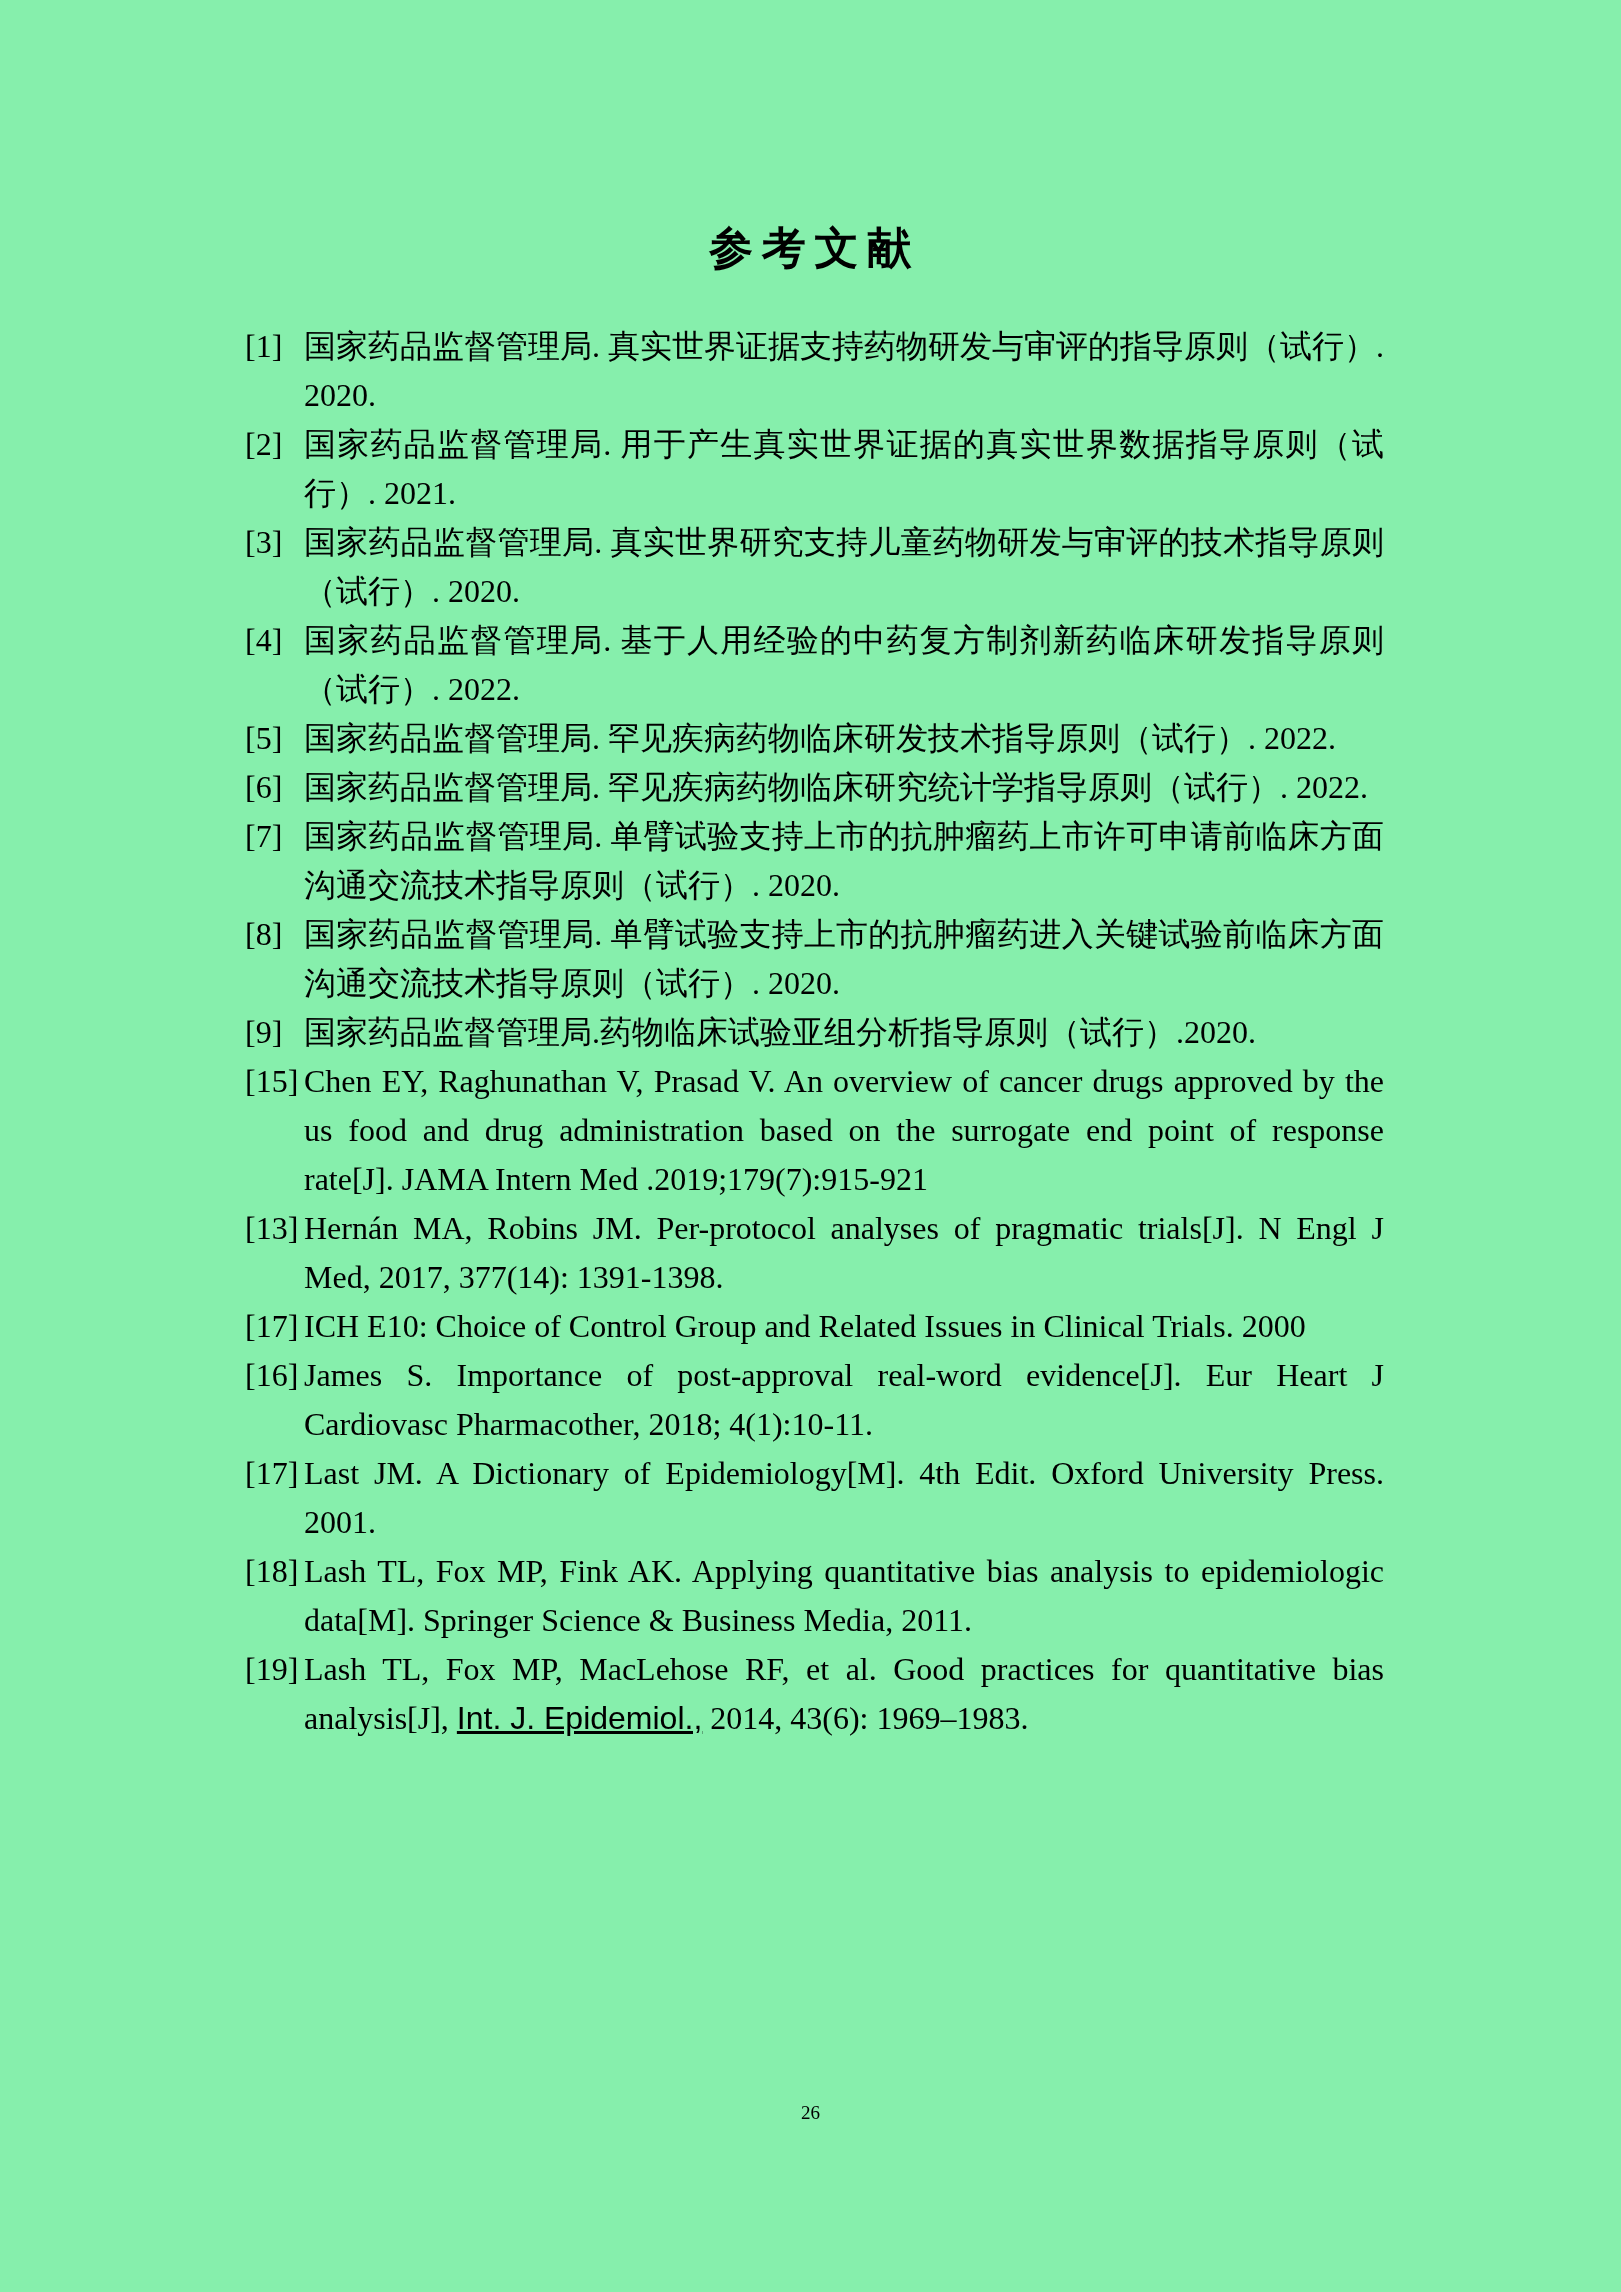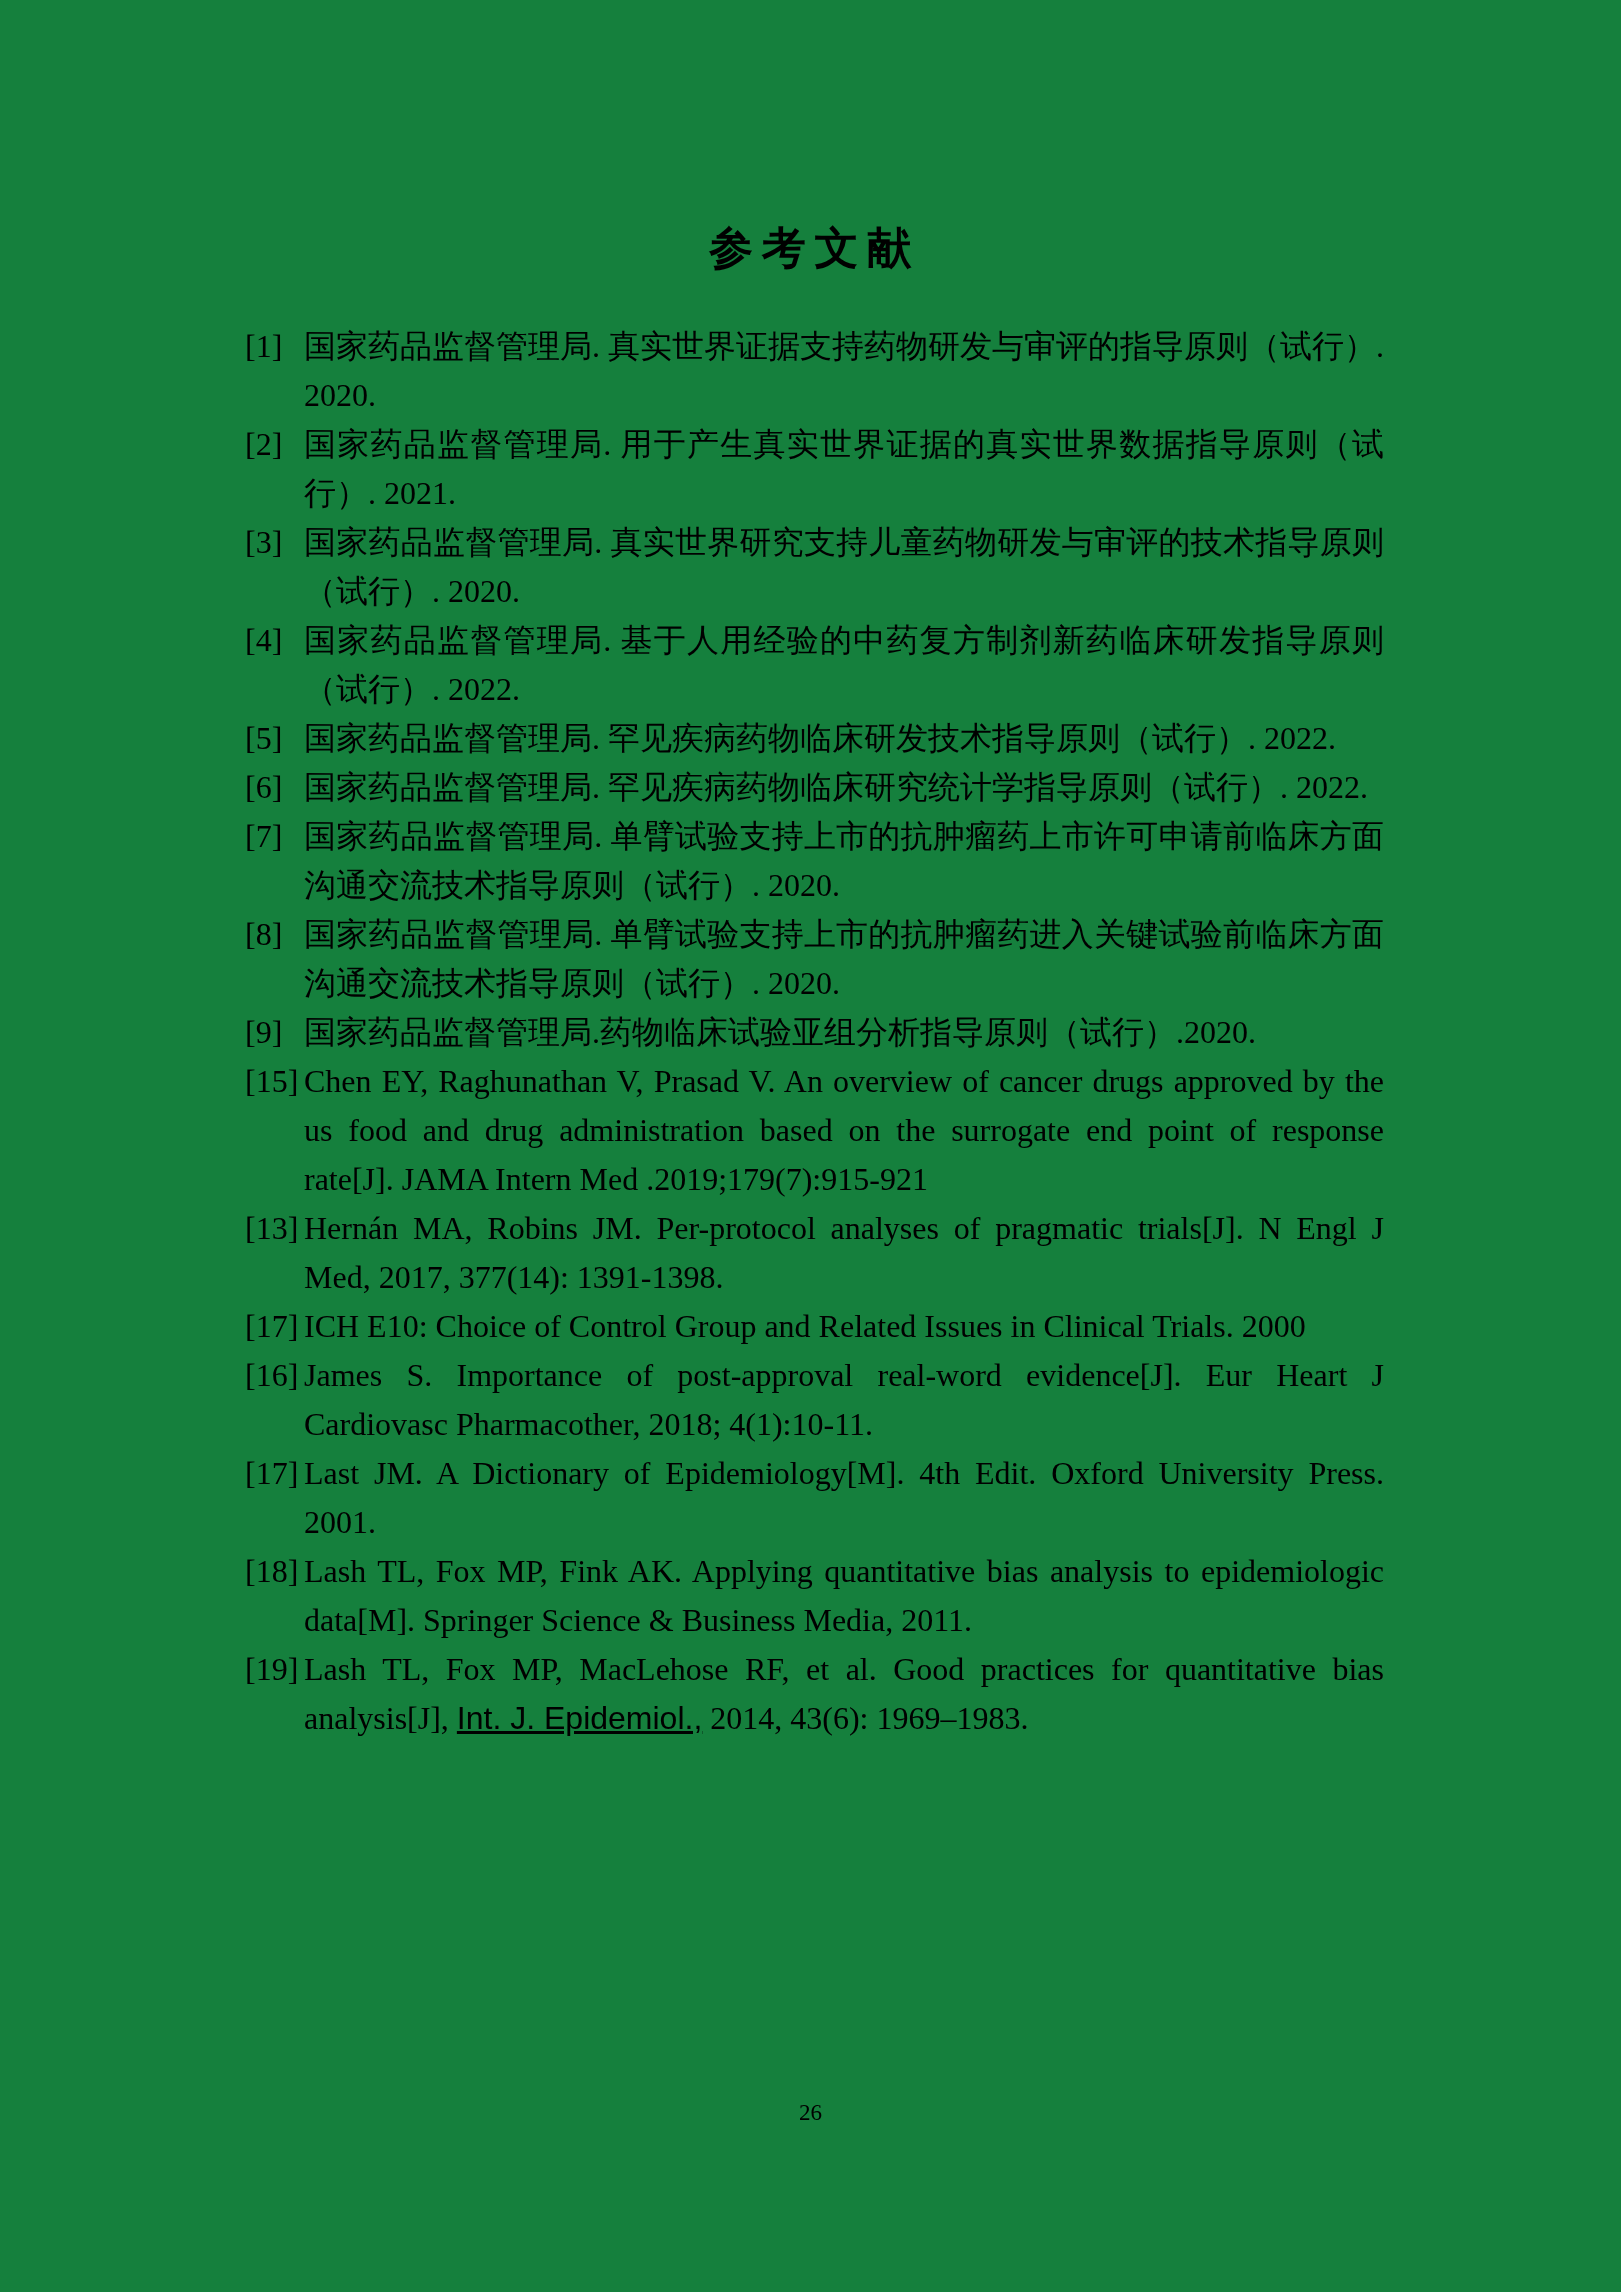--- a/index.html
+++ b/index.html
@@ -1,20 +1,20 @@
 <!DOCTYPE html>
 <html><head>
 <meta charset="utf-8">
 <style>
   * { margin: 0; padding: 0; box-sizing: border-box; }
   html, body { background: #888; }
   .page {
     width: 1621px;
     height: 2293px;
-    background: #15803d;
+    background: #86efac;
     position: relative;
     margin: 0 auto;
     font-family: "Liberation Serif", serif;
     color: #000000;
     overflow: hidden;
   }
   .content {
     position: absolute;
     left: 245px;
     top: 0;
@@ -48,21 +48,21 @@
   
   .ref:nth-child(18) { margin-top: 14px; font-style: italic; }
   .part-serif { font-family: "Liberation Serif", serif; }
   .part-sans  { font-family: "Liberation Sans", sans-serif; text-decoration: underline; }
   .page-number {
     position: absolute;
     top: 2096px;
     left: 0;
     width: 100%;
     text-align: center;
-    font-size: 23px;
+    font-size: 19px;
     line-height: 33px;
   }
 </style>
 </head>
 <body>
 
 <div class="page">
   <div class="content">
     <div class="doc-title">参考文献</div>
     <div class="ref-list" id="ref-list">

